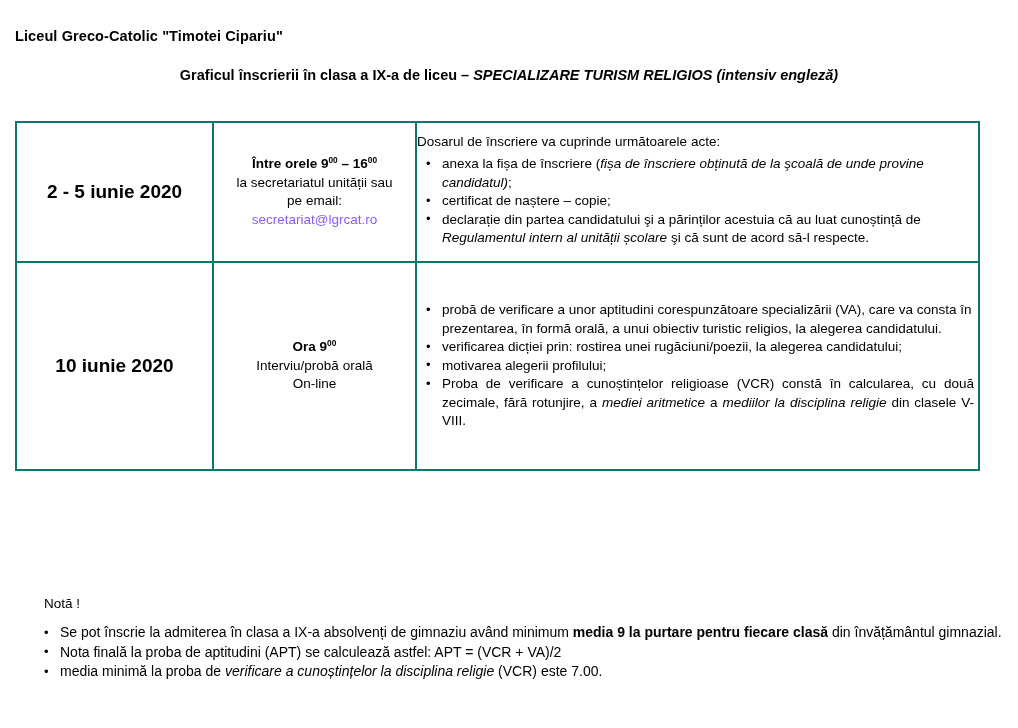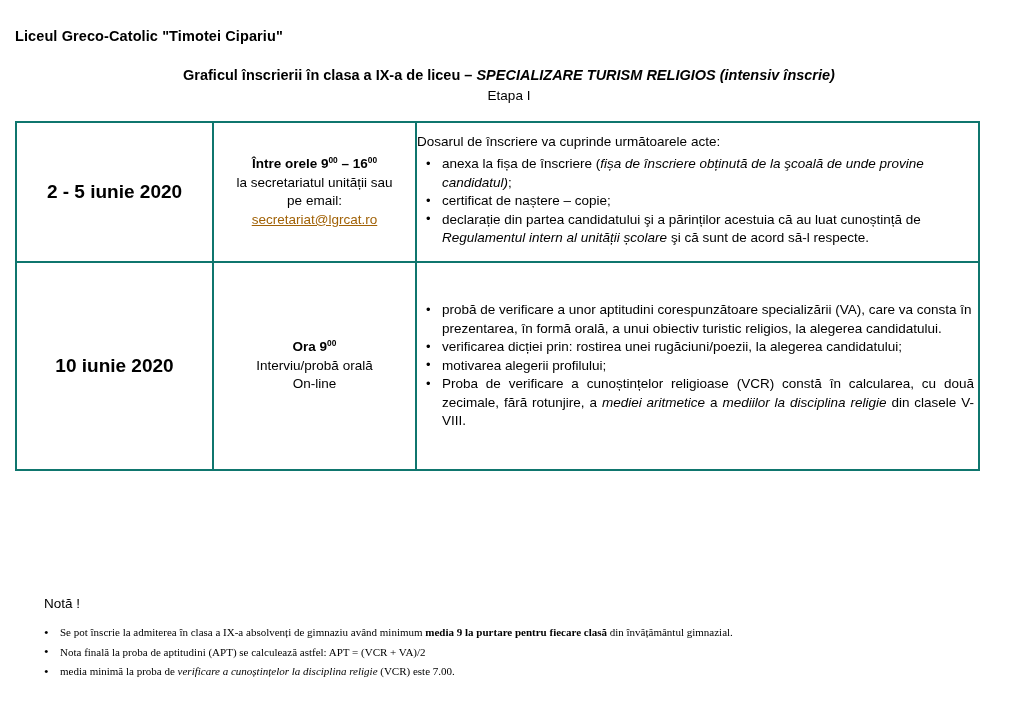--- a/index.html
+++ b/index.html
@@ -98,22 +98,21 @@
   }
   .cell-detail.mid {
     vertical-align: middle;
   }
   sup {
     font-size: 0.62em;
     vertical-align: super;
     line-height: 0;
   }
   .maillink {
-    color: #a16207;
-    text-decoration: underline;
+    color: #8b5cf6;
     cursor: pointer;
   }
 
   .intro-line {
     margin: 0 0 1px 0;
   }
   ul.doclist {
     list-style: none;
     margin: 4px;
     padding: 0;
@@ -150,43 +149,41 @@
     margin-bottom: 12px;
   }
   ul.notelist {
     list-style: none;
     margin: 0;
     padding: 0;
   }
   ul.notelist > li {
     position: relative;
     padding-left: 45px;
-    font-size: 11px;
+    font-size: 14px;
     line-height: 19.5px;
     margin-bottom: 0px;
-    font-family: Liberation Serif, serif;
   }
   ul.notelist > li::before {
     content: "\2022";
     position: absolute;
     left: 29px;
     top: -0.5px;
     font-size: 13px;
   }
 </style>
 </head>
 <body>
 
 <div class="page">
 
   <div class="school-name">Liceul Greco-Catolic "Timotei Cipariu"</div>
 
   <div class="title-block">
-    <div class="doc-title"><span>Graficul înscrierii în clasa a IX-a de liceu – </span><span class="spec">SPECIALIZARE TURISM RELIGIOS (intensiv înscrie)</span></div>
-    <div class="doc-sub">Etapa I</div>
+    <div class="doc-title"><span>Graficul înscrierii în clasa a IX-a de liceu – </span><span class="spec">SPECIALIZARE TURISM RELIGIOS (intensiv engleză)</span></div>
   </div>
 
   <table class="sched-table">
     <colgroup>
       <col class="col-date">
       <col class="col-hour">
       <col class="col-detail">
     </colgroup>
     <tbody>
 

